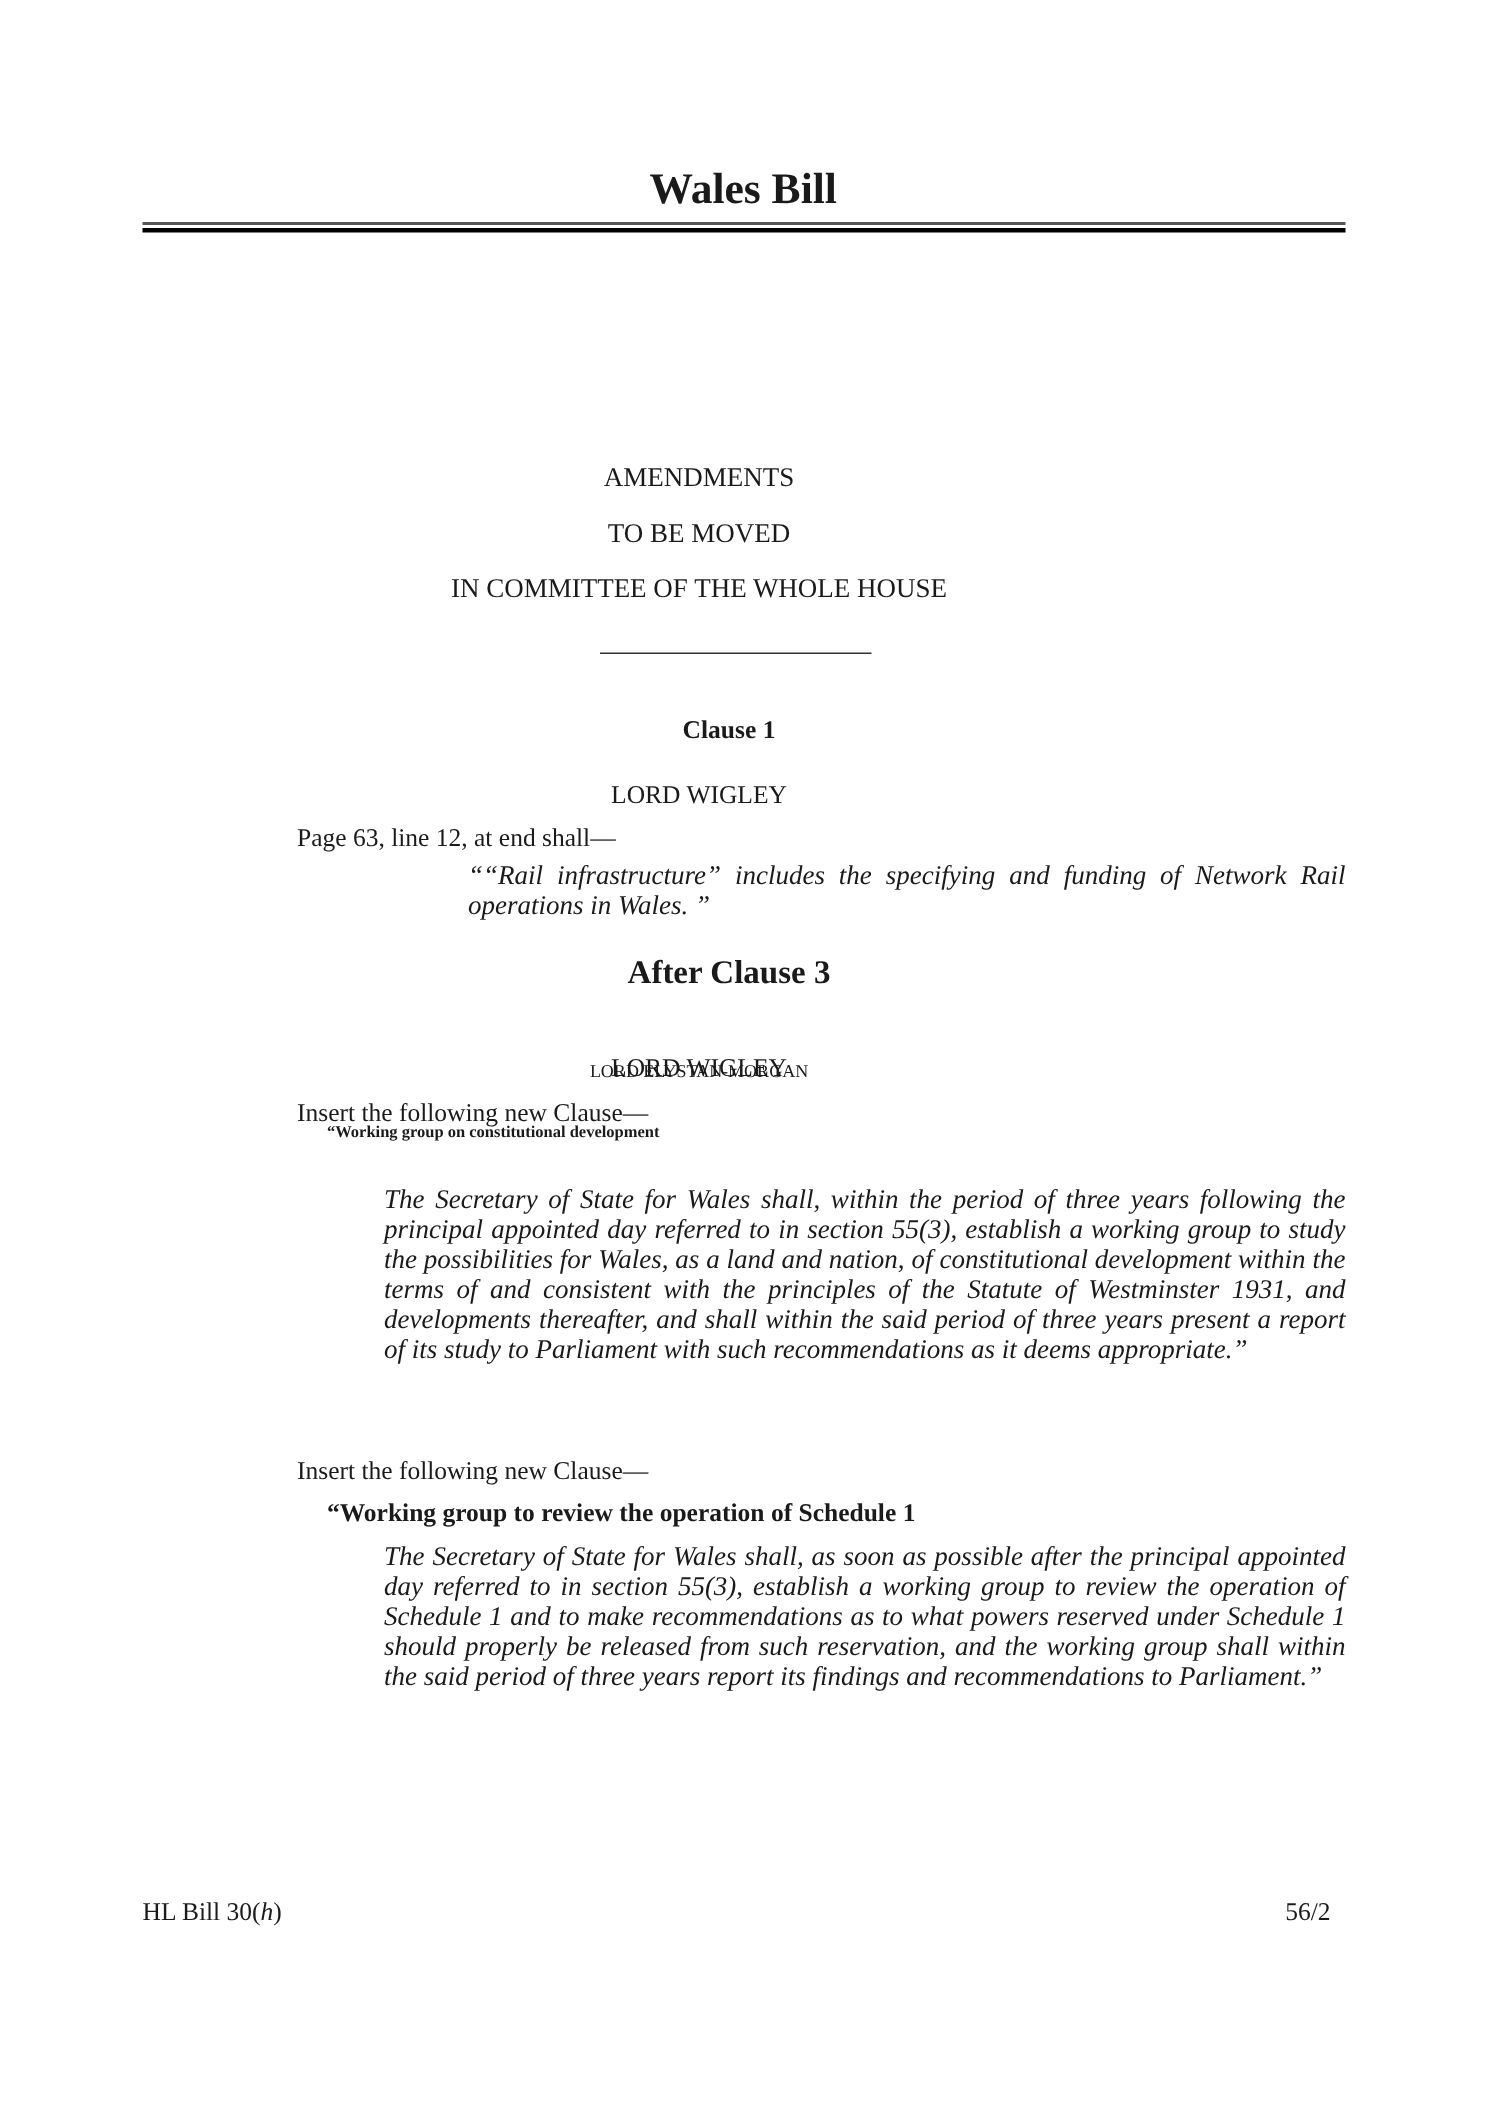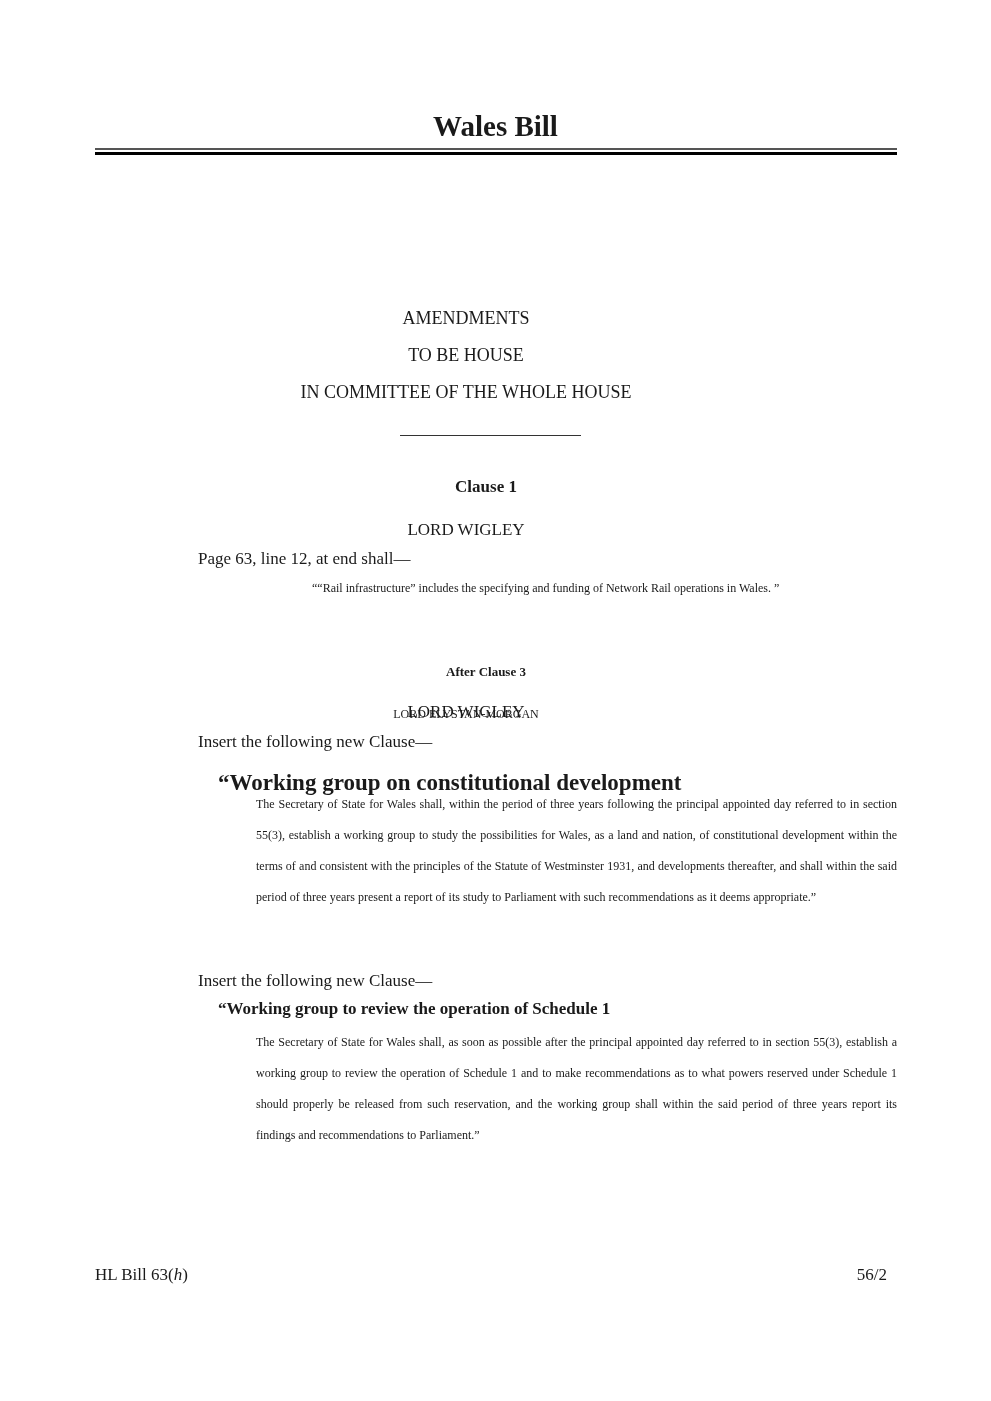--- a/index.html
+++ b/index.html
@@ -15,46 +15,46 @@
   }
   .rule1 { left: 95px; width: 802px; top: 148px; height: 0; border-top: 2px solid #555; }
   .rule2 { left: 95px; width: 802px; top: 152px; height: 0; border-top: 3px solid #000; }
   .center-line {
     left: 0; width: 932px; text-align: center; font-size: 18px; line-height: 22px;
   }
   .short-rule { left: 400px; width: 181px; top: 435px; border-top: 1px solid #333; }
   .bold { font-weight: bold; margin-left: 20px; }
   .text18 { font-size: 18px; line-height: 22px; }
   .para {
-    font-size: 12px; line-height: 31px; text-align: justify;
+    font-size: 18px; line-height: 20px; text-align: justify; font-style: italic;
   }
 </style>
 </head>
 <body>
 
 <div class="abs title">Wales Bill</div>
 <div class="abs rule1"></div>
 <div class="abs rule2"></div>
 
 <div class="abs center-line" style="top:307px">AMENDMENTS</div>
-<div class="abs center-line" style="top:344px">TO BE HOUSE</div>
+<div class="abs center-line" style="top:344px">TO BE MOVED</div>
 <div class="abs center-line" style="top:381px">IN COMMITTEE OF THE WHOLE HOUSE</div>
 <div class="abs short-rule"></div>
 
 <div class="abs center-line bold" style="top:476px; font-size:17px">Clause 1</div>
 <div class="abs center-line" style="top:519px; font-size:17px">LORD WIGLEY</div>
 <div class="abs text18" style="left:198px; top:548px; font-size:17px">Page 63, line 12, at end shall—</div>
 <div class="abs para" style="left:312px; width:585px; top:573px">““Rail infrastructure” includes the specifying and funding of Network Rail operations in Wales. ”</div>
 
-<div class="abs center-line bold" style="top:661px; font-size:13px">After Clause 3</div>
+<div class="abs center-line bold" style="top:637px; font-size:22px">After Clause 3</div>
 <div class="abs center-line" style="top:704px; font-size:12px; line-height:21px">LORD ELYSTAN-MORGAN</div>
 <div class="abs center-line" style="top:701px; font-size:17px; line-height:21px">LORD WIGLEY</div>
 
 <div class="abs text18" style="left:198px; top:731px; font-size:17px">Insert the following new Clause—</div>
-<div class="abs text18 bold" style="left:198px; top:772px; font-size:23px">“Working group on constitutional development</div>
+<div class="abs text18 bold" style="left:198px; top:744px; font-size:11px">“Working group on constitutional development</div>
 <div class="abs para" style="left:256px; width:641px; top:789px">The Secretary of State for Wales shall, within the period of three years following the principal appointed day referred to in section 55(3), establish a working group to study the possibilities for Wales, as a land and nation, of constitutional development within the terms of and consistent with the principles of the Statute of Westminster 1931, and developments thereafter, and shall within the said period of three years present a report of its study to Parliament with such recommendations as it deems appropriate.”</div>
 
 <div class="abs text18" style="left:198px; top:970px; font-size:17px">Insert the following new Clause—</div>
 <div class="abs text18 bold" style="left:198px; top:998px; font-size:17px">“Working group to review the operation of Schedule 1</div>
 <div class="abs para" style="left:256px; width:641px; top:1027px">The Secretary of State for Wales shall, as soon as possible after the principal appointed day referred to in section 55(3), establish a working group to review the operation of Schedule 1 and to make recommendations as to what powers reserved under Schedule 1 should properly be released from such reservation, and the working group shall within the said period of three years report its findings and recommendations to Parliament.”</div>
 
-<div class="abs text18" style="left:95px; top:1264px; font-size:17px"><span>HL Bill 63(</span><i>h</i><span>)</span></div>
+<div class="abs text18" style="left:95px; top:1264px; font-size:17px"><span>HL Bill 30(</span><i>h</i><span>)</span></div>
 <div class="abs text18" style="right:104px; top:1264px; font-size:17px">56/2</div>
 
 </body></html>

